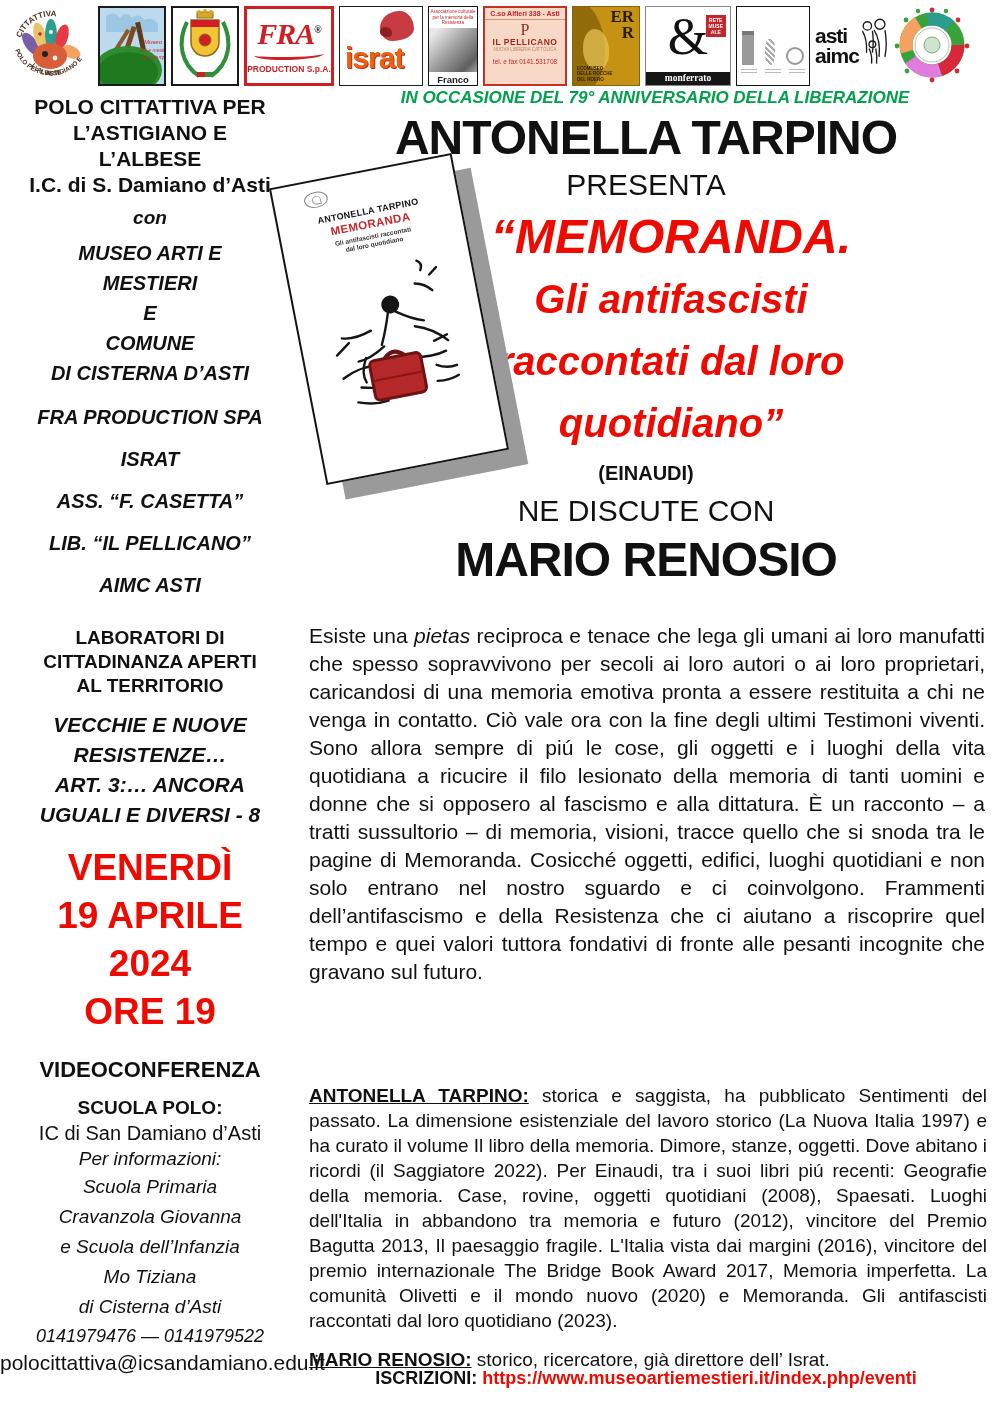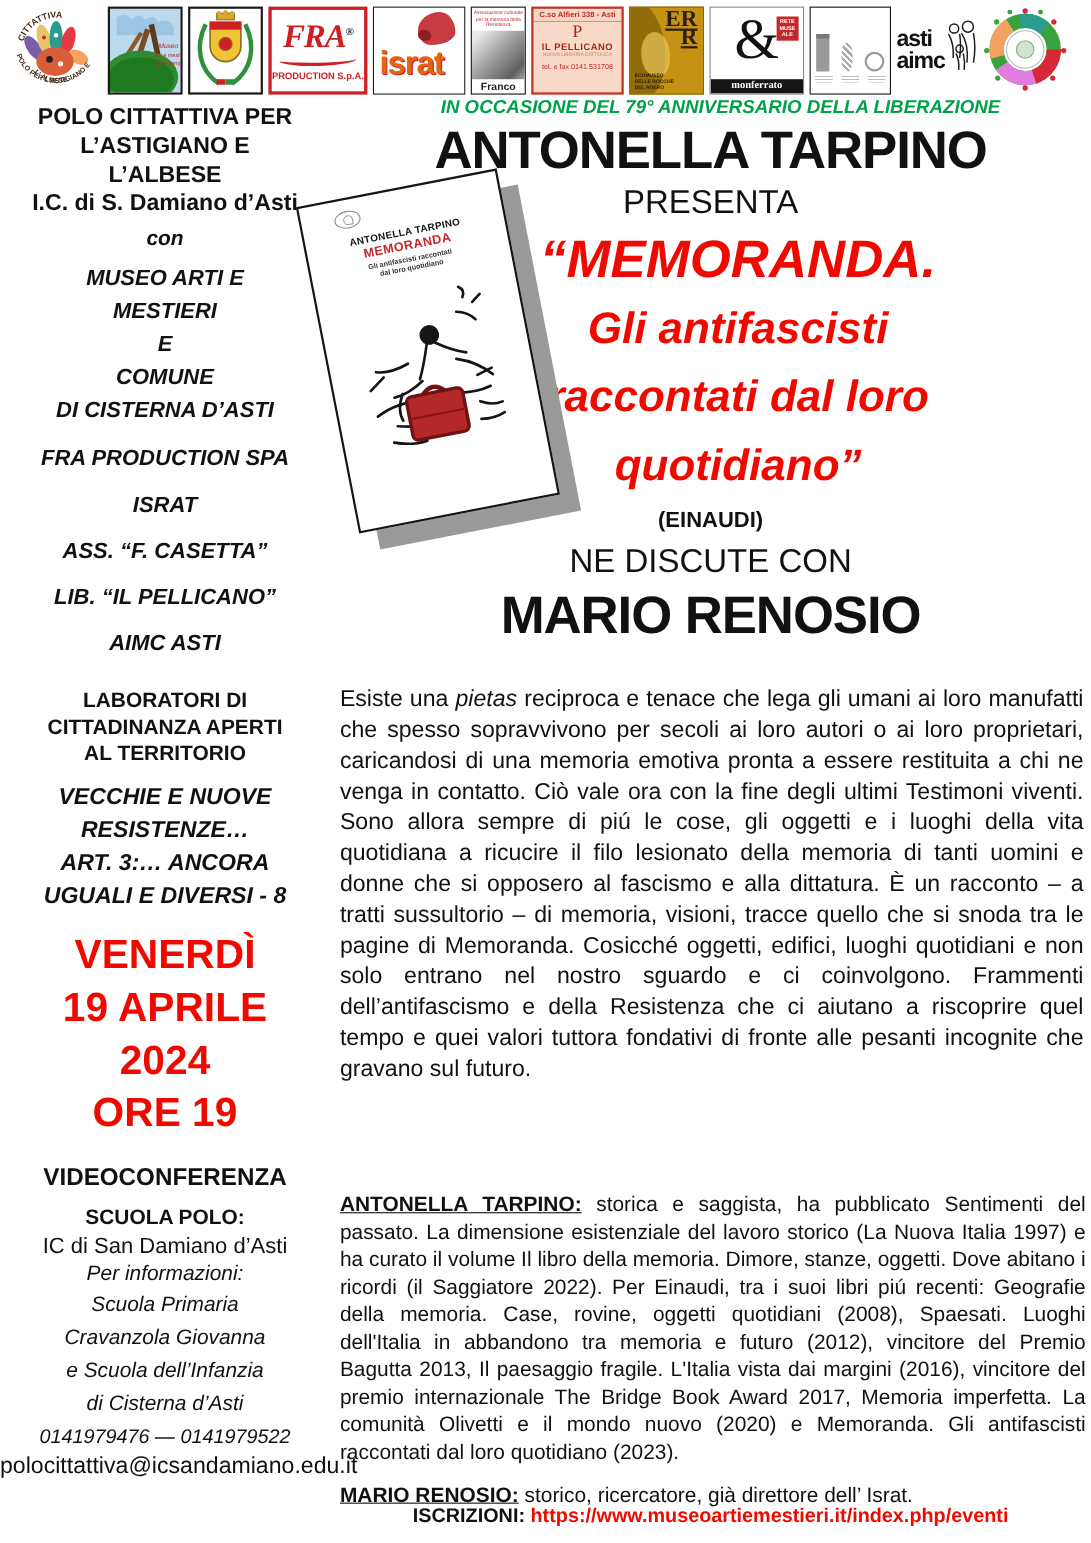--- a/index.html
+++ b/index.html
@@ -37,21 +37,21 @@
   .pelli-initial{font-size:16px;color:#a2281e;font-family:"Liberation Serif",serif;line-height:14px;margin-top:3px;}
   .pelli-title{font-size:8.5px;font-weight:bold;color:#a2281e;letter-spacing:.5px;}
   .pelli-sub{font-size:4.5px;color:#b86;}
   .pelli-phone{font-size:6.5px;color:#c1272d;margin-top:6px;}
 
   .err-box{width:68px;background:#c69214;border:1px solid #8a6508;}
   .err-blob{position:absolute;left:-14px;top:-8px;width:46px;height:96px;background:#8a6508;
             border-radius:0 70% 60% 0/0 55% 45% 0;opacity:.85;}
   .err-blob2{position:absolute;left:10px;top:22px;width:26px;height:40px;background:#e8c65a;border-radius:50% 60% 40% 55%;opacity:.7;}
   .err-letters{position:absolute;right:5px;top:2px;text-align:right;color:#2b1d04;
-               font-family:"Liberation Serif",serif;font-size:21px;line-height:16px;font-weight:bold;text-decoration:underline;}
+               font-family:"Liberation Serif",serif;font-size:17px;line-height:16px;font-weight:bold;}
   .err-cap{position:absolute;left:4px;bottom:3px;font-size:4.5px;line-height:5.5px;color:#2b1d04;font-weight:bold;text-align:left;}
 
   .monf-box{width:86px;border:1px solid #888;text-align:center;}
   .monf-amp{font-size:52px;line-height:56px;font-family:"Liberation Serif",serif;color:#111;margin-top:2px;}
   .monf-badge{position:absolute;right:4px;top:8px;background:#c1272d;color:#fff;font-size:5px;
               line-height:6px;font-weight:bold;padding:2px 3px;}
   .monf-bottom{position:absolute;left:0;right:0;bottom:0;background:#161616;color:#fff;
                font-size:9.5px;line-height:13px;font-family:"Liberation Serif",serif;font-weight:bold;}
 
   .monu-box{width:74px;border:1.5px solid #111;}
@@ -337,20 +337,21 @@
         <div>ORE 19</div>
     </div>
     <div class="sb-mode">VIDEOCONFERENZA</div>
     <div class="sb-spl">SCUOLA POLO:</div>
     <div class="sb-spv">IC di San Damiano d’Asti</div>
     <div class="sb-info-label">Per informazioni:</div>
     <div class="sb-info">
       <div>Scuola Primaria</div>
       <div>Cravanzola Giovanna</div>
       <div>e Scuola dell’Infanzia</div>
+      <div>Mo Tiziana</div>
       <div>di Cisterna d’Asti</div>
     </div>
     <div class="sb-phones">0141979476 — 0141979522</div>
     <div class="sb-email">polocittattiva@icsandamiano.edu.it</div>
   </div>
 
   <div class="main">
     <div class="m-author">ANTONELLA TARPINO</div>
     <div class="m-presenta">PRESENTA</div>
     <div class="m-title" style="color:#ee0a00;">

